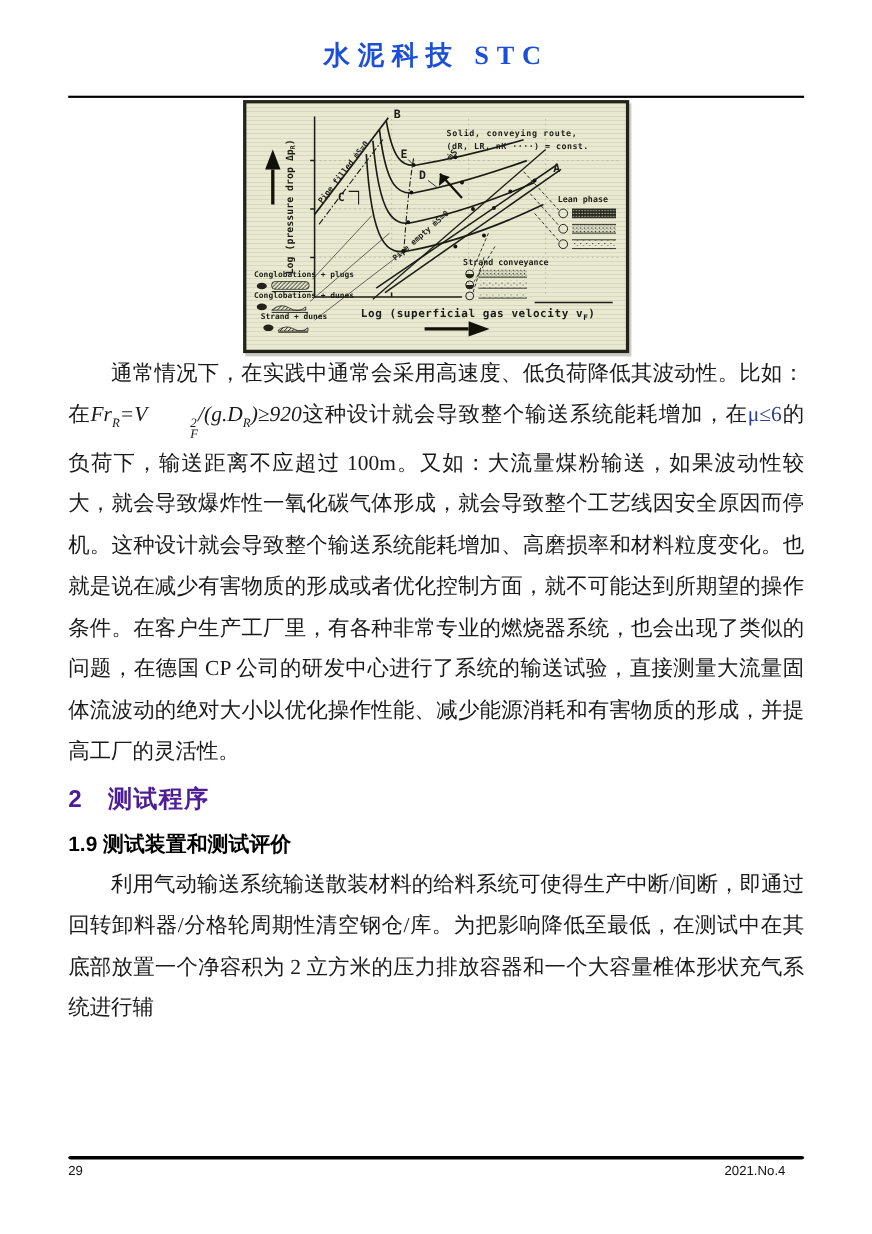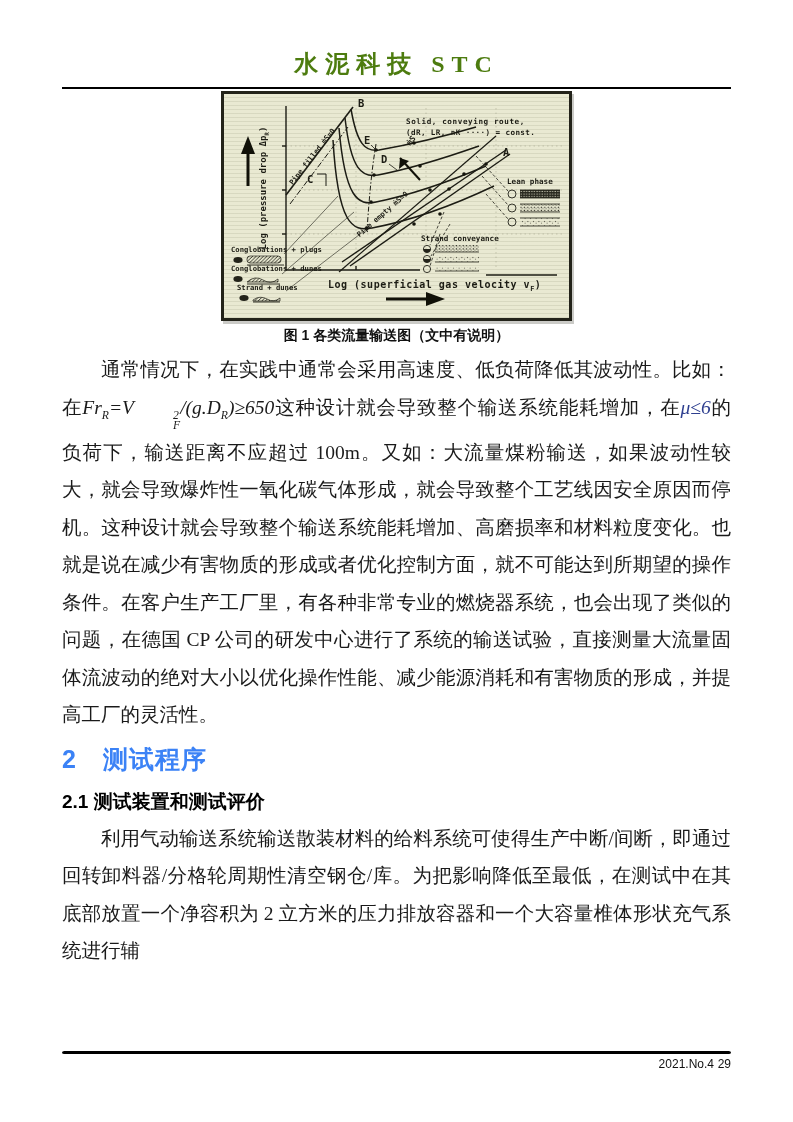--- a/index.html
+++ b/index.html
@@ -1,74 +1,74 @@
 <!DOCTYPE html>
 <html><head>
 <meta charset="utf-8">
 <style>
   html,body{margin:0;padding:0;}
   body{
     width:793px;height:1122px;background:#ffffff;position:relative;
     font-family:"Liberation Serif", serif;color:#1a1a1a;overflow:hidden;
   }
   .header-title{
-    position:absolute;top:48px;left:0;width:793px;text-align:center;
-    font-size:24px;font-weight:bold;letter-spacing:7px;color:#4d7c0f;
+    position:absolute;top:34px;left:0;width:793px;text-align:center;
+    font-size:24px;font-weight:bold;letter-spacing:7px;color:#1d4ed8;
     font-family:"Liberation Serif", serif;
   }
   .header-rule{
     position:absolute;top:87px;left:62px;width:669px;height:0;
     border-top:2px solid #000;
   }
   .content{
     position:absolute;top:90px;left:62px;width:669px;
   }
   p.body{
     font-size:19.5px;line-height:37.5px;text-align:justify;margin:0;
     word-break:break-all;
   }
   p.indent{text-indent:2em;}
   sub{font-size:0.60em;}
   .formula{font-style:italic;}
-  .mu{font-style:italic;color:#2e3f8f;}
+  .mu{color:#2e3f8f;}
   .vstack{
     display:inline-flex;flex-direction:column;vertical-align:-0.45em;
     line-height:0.85;font-size:0.60em;font-style:italic;
   }
   .vstack span{display:block;}
   .figure-wrap{
     width:351px;margin:1px auto 0 auto;
   }
   .fig-scan{
     width:345px;height:224px;border:3px solid #23231a;
     background:#e9e9d2;
     background-image:repeating-linear-gradient(0deg, rgba(110,115,85,0.14) 0px, rgba(110,115,85,0.14) 1px, transparent 1px, transparent 4px);
     box-shadow:2px 3px 0 0 rgba(140,140,130,0.45);
   }
   .fig-caption{
     text-align:center;font-family:"Liberation Sans", sans-serif;
     font-weight:bold;font-size:14px;margin:6px 0 6px 0;color:#111;
   }
   h2.sec{
     font-family:"Liberation Sans", sans-serif;font-weight:bold;
-    font-size:25px;margin:9px 0 13px 0;color:#3b82f6;letter-spacing:1px;
+    font-size:22px;margin:9px 0 13px 0;color:#4c1d95;letter-spacing:1px;
   }
   h3.subsec{
     font-family:"Liberation Sans", sans-serif;font-weight:bold;
     font-size:19px;margin:9px 0 5px 0;color:#000;
   }
   .footer-rule{
     position:absolute;top:1051px;left:62px;width:669px;height:3px;
     background:#000;border-radius:3px/2px;
   }
   .footer-row{
     position:absolute;top:1057px;left:62px;width:669px;height:18px;
     font-family:"Liberation Sans", sans-serif;font-size:12px;color:#111;
   }
-  .footer-page{position:absolute;left:0;width:100%;text-align:right;}
+  .footer-page{position:absolute;left:0;width:100%;text-align:left;}
   .footer-issue{position:absolute;right:17px;}
   svg text{font-family:"DejaVu Sans Mono","Liberation Sans",sans-serif;fill:#1c1c14;}
 </style>
 </head>
 <body>
 
 <div class="header-title">水泥科技 STC</div>
 <div class="header-rule"></div>
 
 <div class="content">
@@ -251,30 +251,29 @@
         </g>
 
         <text x="104" y="194" font-size="10" font-weight="bold" letter-spacing="0.5"><tspan>Log (superficial gas velocity v</tspan><tspan dy="2.5" font-size="7">F</tspan><tspan dy="-2.5">)</tspan></text>
         <g>
           <line x1="162" y1="205" x2="202" y2="205" stroke="#111108" stroke-width="3"></line>
           <polygon points="202,198 202,212 221,205" fill="#111108"></polygon>
         </g>
       </svg>
     </div>
   </div>
-  <div class="fig-caption">图 1 各类流量输送图（文中有说明）</div>
 
   <p class="body indent"><span>通常情况下，在实践中通常会采用高速度、低负荷降低其波动性。比如：在</span><span class="formula"><span>Fr</span><sub>R</sub><span>=V</span><span class="vstack">
           <span>2</span>
           <span>F</span>
-        </span><span>/(g.D</span><sub>R</sub><span>)≥650</span></span><span>这种设计就会导致整个输送系统能耗增加，在</span><span class="mu">μ≤6</span><span>的负荷下，输送距离不应超过 100m。又如：大流量煤粉输送，如果波动性较大，就会导致爆炸性一氧化碳气体形成，就会导致整个工艺线因安全原因而停机。这种设计就会导致整个输送系统能耗增加、高磨损率和材料粒度变化。也就是说在减少有害物质的形成或者优化控制方面，就不可能达到所期望的操作条件。在客户生产工厂里，有各种非常专业的燃烧器系统，也会出现了类似的问题，在德国 CP 公司的研发中心进行了系统的输送试验，直接测量大流量固体流波动的绝对大小以优化操作性能、减少能源消耗和有害物质的形成，并提高工厂的灵活性。</span></p>
+        </span><span>/(g.D</span><sub>R</sub><span>)≥920</span></span><span>这种设计就会导致整个输送系统能耗增加，在</span><span class="mu">μ≤6</span><span>的负荷下，输送距离不应超过 100m。又如：大流量煤粉输送，如果波动性较大，就会导致爆炸性一氧化碳气体形成，就会导致整个工艺线因安全原因而停机。这种设计就会导致整个输送系统能耗增加、高磨损率和材料粒度变化。也就是说在减少有害物质的形成或者优化控制方面，就不可能达到所期望的操作条件。在客户生产工厂里，有各种非常专业的燃烧器系统，也会出现了类似的问题，在德国 CP 公司的研发中心进行了系统的输送试验，直接测量大流量固体流波动的绝对大小以优化操作性能、减少能源消耗和有害物质的形成，并提高工厂的灵活性。</span></p>
 
 
   <h2 class="sec">2　测试程序</h2>
-  <h3 class="subsec">2.1 测试装置和测试评价</h3>
+  <h3 class="subsec">1.9 测试装置和测试评价</h3>
 
   <p class="body indent">利用气动输送系统输送散装材料的给料系统可使得生产中断/间断，即通过回转卸料器/分格轮周期性清空钢仓/库。为把影响降低至最低，在测试中在其底部放置一个净容积为 2 立方米的压力排放容器和一个大容量椎体形状充气系统进行辅</p>
 
 </div>
 
 <div class="footer-rule"></div>
 <div class="footer-row">
   <span class="footer-page">29</span>
   <span class="footer-issue">2021.No.4</span>
 </div>

